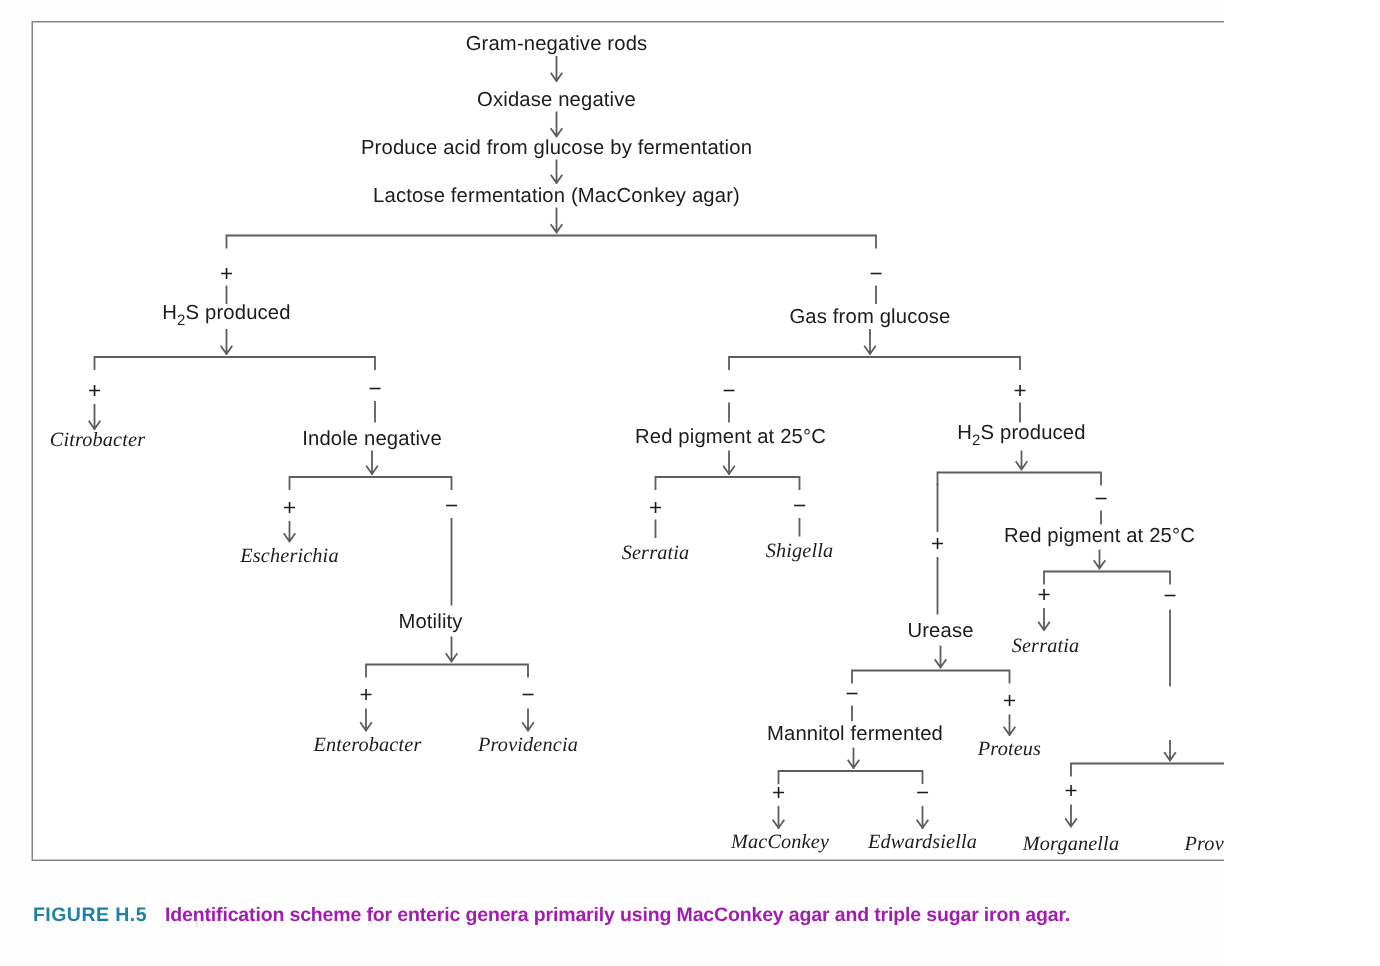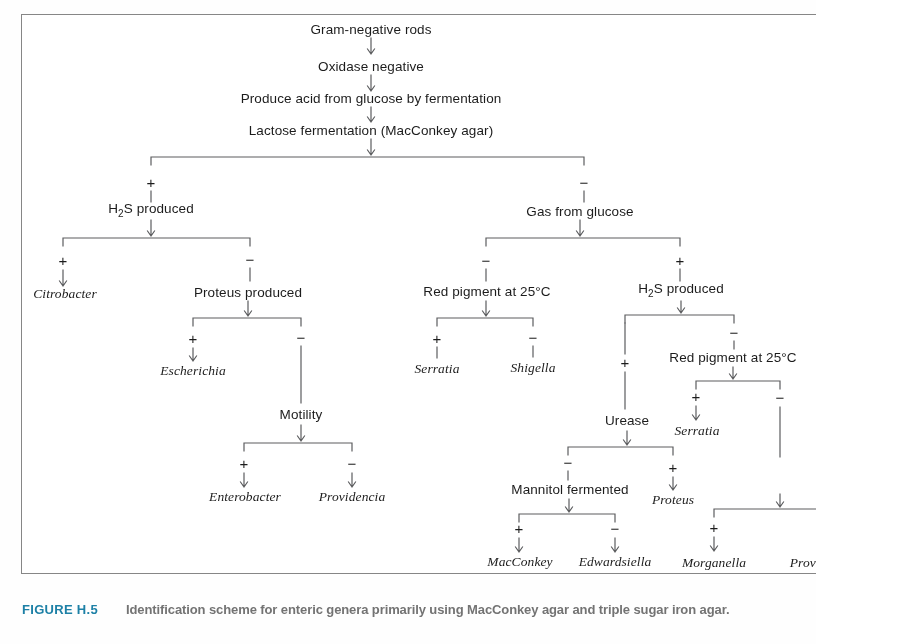--- a/index.html
+++ b/index.html
@@ -22,22 +22,22 @@
     position:absolute; transform:translate(-50%,-50%);
     font-size:15px; color:#1c1c1c; line-height:14px;
   }
   sub { font-size:10px; }
   .center2 { text-align:center; }
   .blk { display:block; line-height:16px; }
   .caption {
     position:absolute; left:22px; top:602px; font-weight:bold; font-size:13px;
     white-space:nowrap; letter-spacing:-0.1px;
   }
-  .cap-label { color:#1d80a6; margin-right:28px; letter-spacing:0.3px; }
-  .cap-text { color:#737373; }
+  .cap-label { color:#1d80a6; margin-right:12px; letter-spacing:0.3px; }
+  .cap-text { color:#a21caf; }
 </style>
 </head>
 <body>
 
 <div class="stage">
 
   <div class="box"></div>
 
   <svg class="connectors" width="920" height="644" viewBox="0 0 920 644">
 
@@ -102,25 +102,25 @@
   <div class="lbl" style="left:371px;top:98px">Produce acid from glucose by fermentation</div>
 
   <div class="sgn" style="left:151px;top:183px">+</div>
   <div class="sgn" style="left:584px;top:183px">−</div>
   <div class="lbl" style="left:151px;top:211px"><span>H</span><sub>2</sub><span>S produced</span></div>
   <div class="lbl" style="left:580px;top:211px">Gas from glucose</div>
 
   <div class="sgn" style="left:63px;top:261px">+</div>
   <div class="sgn" style="left:250px;top:260px">−</div>
   <div class="lbl genus" style="left:65px;top:293px">Citrobacter</div>
-  <div class="lbl" style="left:248px;top:292px">Proteus produced</div>
+  <div class="lbl" style="left:248px;top:292px">Indole negative</div>
   <div class="sgn" style="left:193px;top:339px">+</div>
   <div class="sgn" style="left:301px;top:338px">−</div>
   <div class="lbl genus" style="left:193px;top:370px">Escherichia</div>
-  <div class="lbl" style="left:301px;top:414px">Motility</div>
+  <div class="lbl" style="left:287px;top:414px">Motility</div>
   <div class="sgn" style="left:244px;top:464px">+</div>
   <div class="sgn" style="left:352px;top:464px">−</div>
   <div class="lbl genus" style="left:245px;top:496px">Enterobacter</div>
   <div class="lbl genus" style="left:352px;top:496px">Providencia</div>
 
   <div class="sgn" style="left:486px;top:261px">−</div>
   <div class="sgn" style="left:680px;top:261px">+</div>
   <div class="lbl" style="left:487px;top:291px">Red pigment at 25°C</div>
   <div class="lbl" style="left:681px;top:291px"><span>H</span><sub>2</sub><span>S produced</span></div>
 

